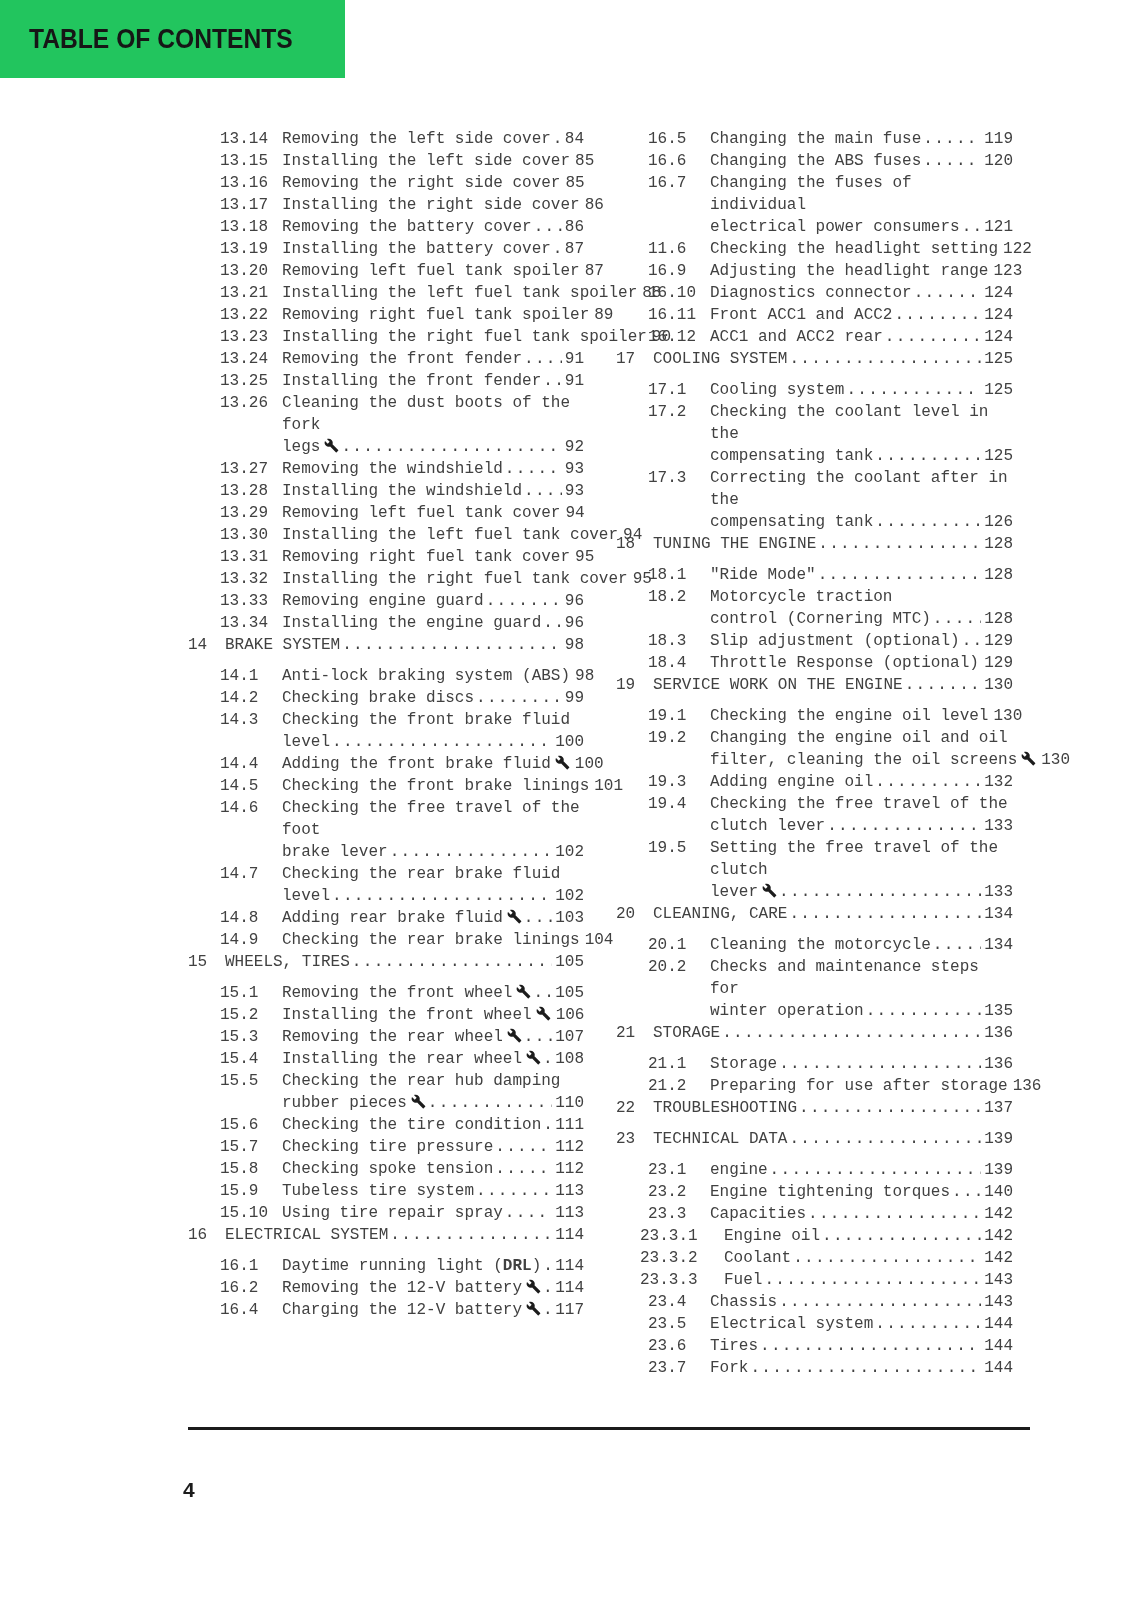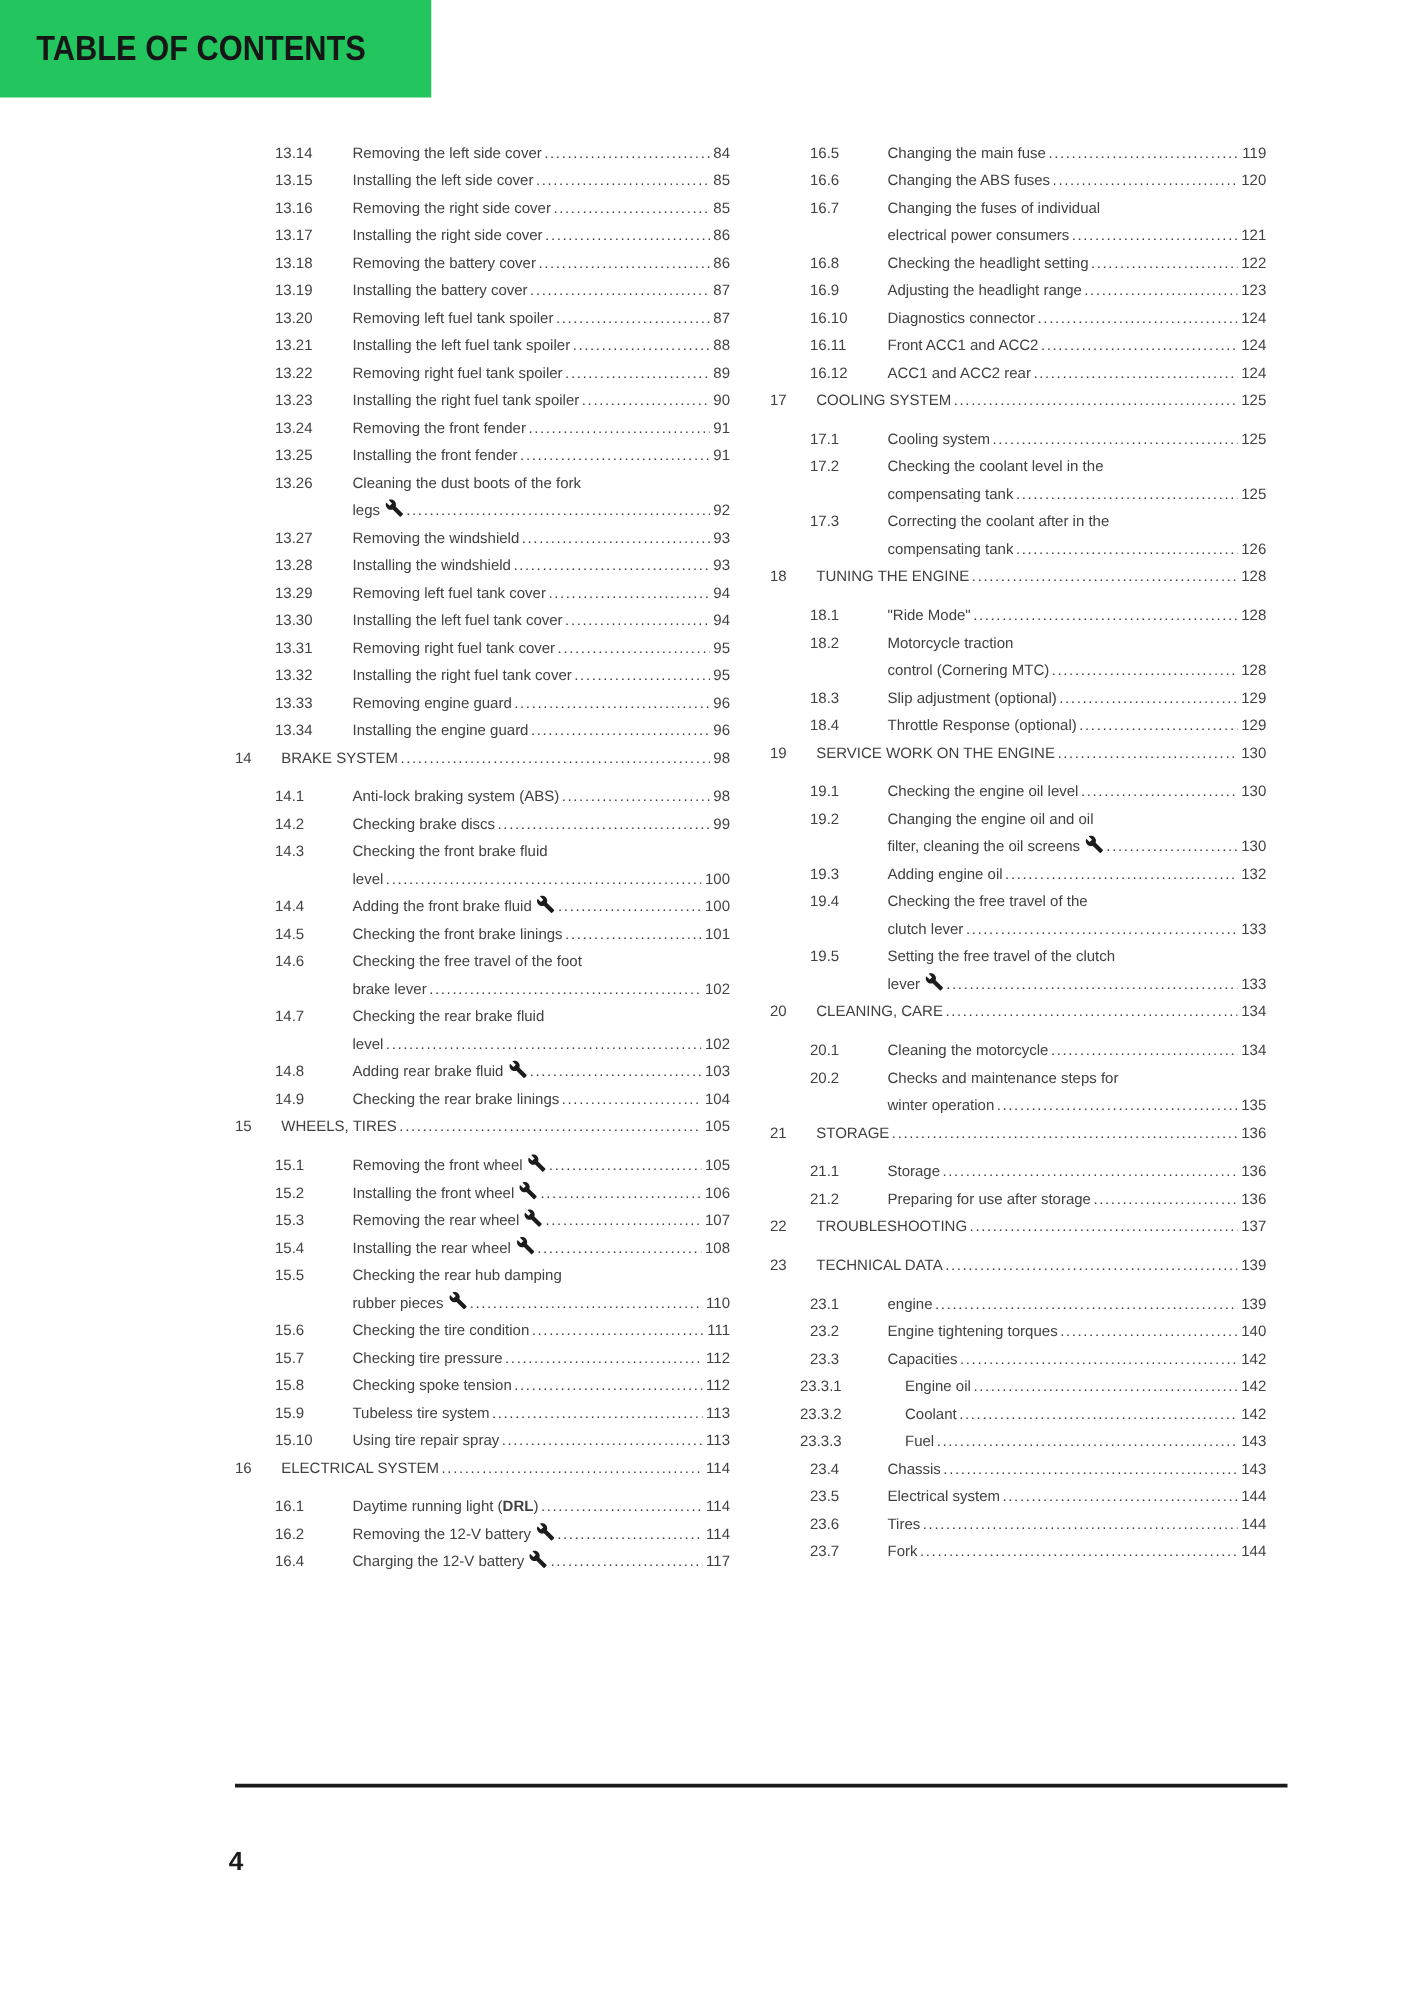--- a/index.html
+++ b/index.html
@@ -8,21 +8,21 @@
     font-family:"Liberation Sans", sans-serif; color:#414141; overflow:hidden;
   }
   .header-box {
     position:absolute; left:0; top:0; width:345px; height:78px;
     background:#22c55e; display:flex; align-items:center;
   }
   .header-title {
     margin-left:29px; font-size:28px; font-weight:bold; color:#161616;
     letter-spacing:0px; white-space:nowrap; transform:scaleX(0.88); transform-origin:left center;
   }
-  .col { position:absolute; top:111px; font-size:12px; line-height:22px; }
+  .col { position:absolute; top:128px; font-size:16px; line-height:22px;font-family:Liberation Mono, monospace; }
   .col-left  { left:188px; width:396px; }
   .col-right { left:616px; width:397px; }
   .row { display:flex; }
   .row.section { margin-top:0; margin-bottom:9px; }
   .num { flex:none; }
   .section .num { width:37px; }
   .sub  .num { margin-left:32px; width:62px; }
   .sub2 .num { margin-left:24px; width:84px; }
   .body { flex:1; min-width:0; }
   .l1 { display:block; }
@@ -592,21 +592,21 @@
         <span class="body">
           <span class="l1">Changing the fuses of individual</span>
           <span class="last">
             <span class="t">electrical power consumers</span>
             <span class="leader"></span>
             <span class="pg">121</span>
           </span>
         </span>
       </div>
       <div class="row sub">
-        <span class="num">16.8</span>
+        <span class="num">11.6</span>
         <span class="body">
           <span class="last">
             <span class="t">Checking the headlight setting</span>
             <span class="leader"></span>
             <span class="pg">122</span>
           </span>
         </span>
       </div>
       <div class="row sub">
         <span class="num">16.9</span>

